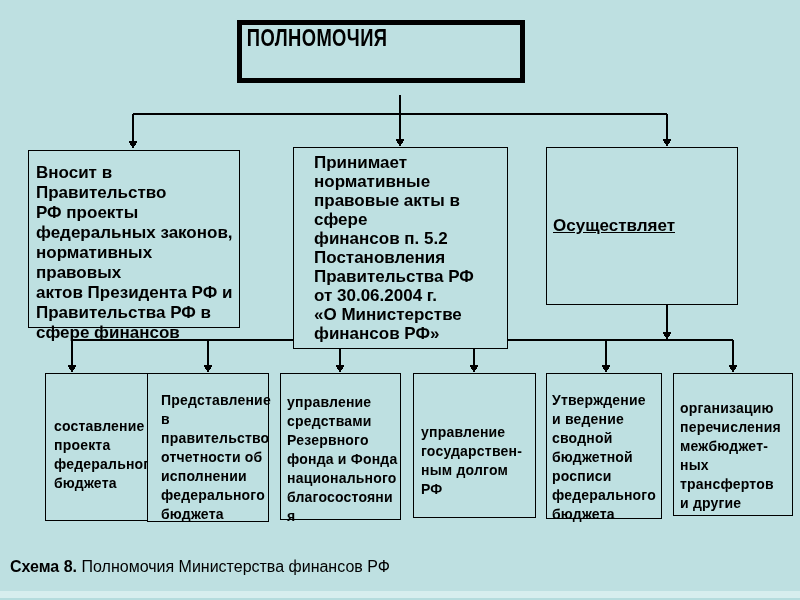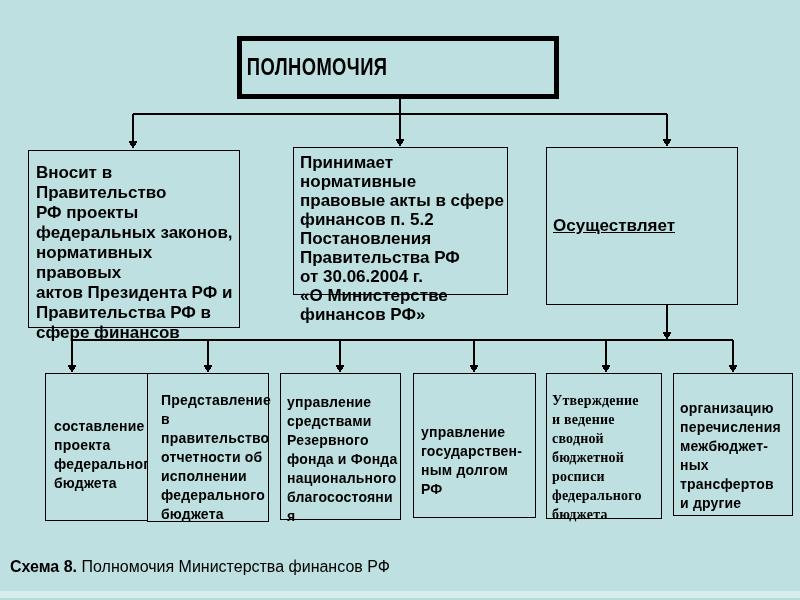--- a/index.html
+++ b/index.html
@@ -18,41 +18,41 @@
   .box{
     position:absolute;z-index:2;
     box-sizing:border-box;
     border:1.4px solid #000;
     background:#bee0e1;
     font-weight:bold;
   }
   .node-text{white-space:pre-line;display:block;}
   
   .root{
-    left:237px;top:36px;width:322px;height:63px;
+    left:237px;top:20px;width:288px;height:63px;
     border:5px solid #000;
-    display:flex;align-items:center;
+    display:flex;
   }
   .root .node-text{
     font-size:23px;letter-spacing:.5px;
     transform:scaleX(.80);transform-origin:0 50%;
     padding-left:6px;white-space:nowrap;
   }
   
   .lvl2{font-size:17px;}
   .b1{left:28px;top:150px;width:212px;height:178px;padding:12px 5px 0 7px;line-height:20px;}
-  .b2{left:293px;top:147px;width:215px;height:148px;padding:5px 3px 0 6px;line-height:19px;}
+  .b2{left:293px;top:147px;width:215px;height:202px;padding:5px 3px 0 20px;line-height:19px;}
   .b3{left:546px;top:147px;width:192px;height:158px;display:flex;align-items:center;padding-left:6px;text-decoration:underline;}
   
   .lvl3{font-size:14px;line-height:19px;letter-spacing:.2px;}
   .c1{left:13px;top:373px;width:118px;height:148px;padding:43px 2px 0 8px;margin-left:32px;}
   .c2{left:147px;top:373px;width:122px;height:149px;padding:17px 2px 0 13px;}
   .c3{left:280px;top:373px;width:121px;height:147px;padding:19px 2px 0 6px;}
   .c4{left:413px;top:373px;width:123px;height:145px;padding:49px 2px 0 7px;}
-  .c5{left:546px;top:373px;width:116px;height:146px;padding:17px 2px 0 5px;font-family:Liberation Serif, serif;}
+  .c5{left:546px;top:373px;width:116px;height:146px;padding:17px 2px 0 5px;}
   .c6{left:673px;top:373px;width:120px;height:143px;padding:25px 20px 0 6px;}
   
   .caption{
     position:absolute;left:10px;top:556px;z-index:2;
     font-size:16px;line-height:22px;
   }
   .caption .lbl{font-weight:bold;}
   
   .strip1{position:absolute;left:0;top:591px;width:800px;height:7px;background:#d7eeee;z-index:0;}
   .strip2{position:absolute;left:0;top:598px;width:800px;height:2px;background:#b5dcdd;z-index:0;}

